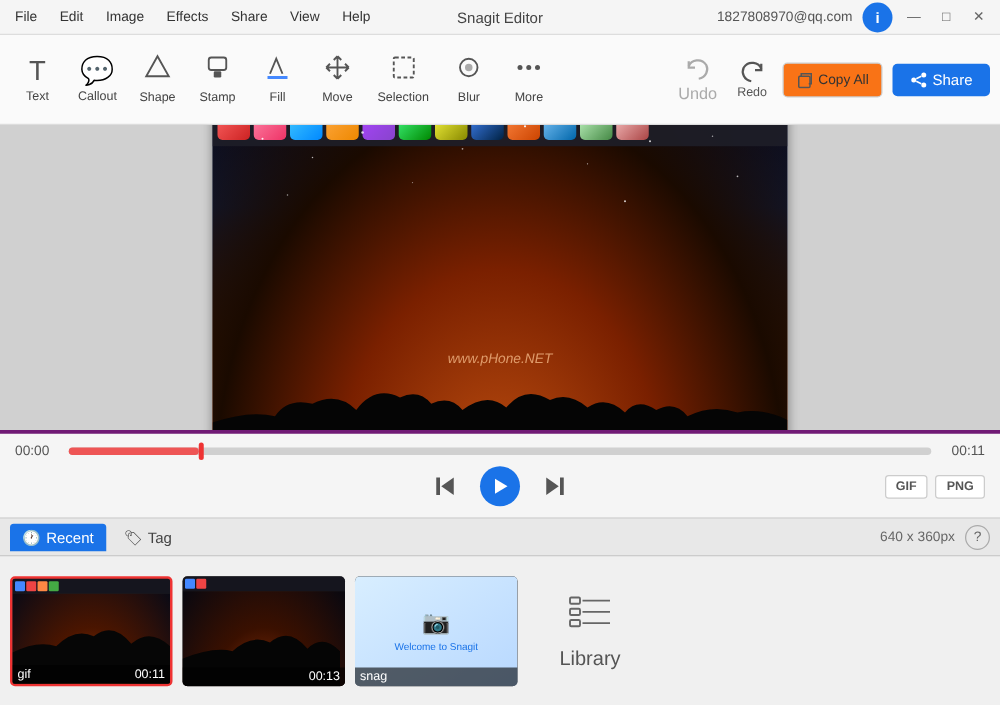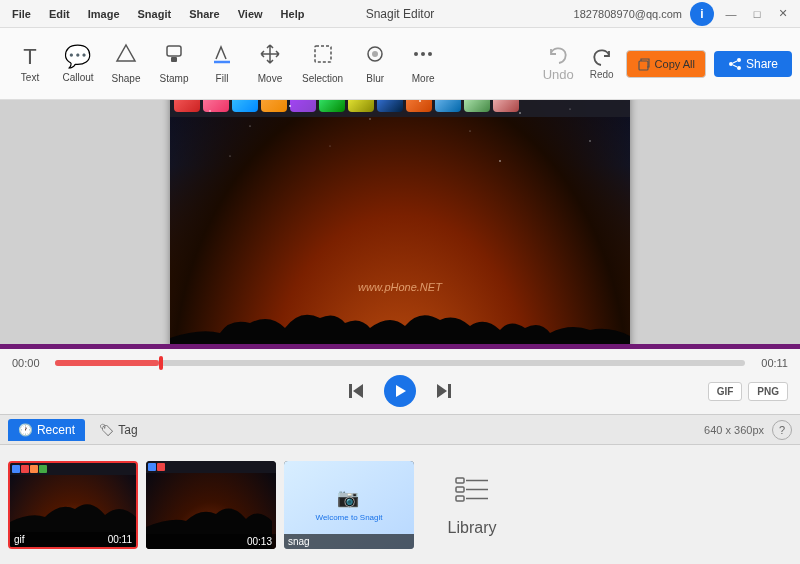--- a/index.html
+++ b/index.html
@@ -13,21 +13,20 @@
       align-items: center;
       justify-content: space-between;
       padding: 0 8px;
       border-bottom: 1px solid #ddd;
       user-select: none;
     }
     .title-bar-left {
       display: flex;
       align-items: flex-end;
       gap: 12px;
-      font-weight: bold;
     }
     .menu-items {
       display: flex;
       gap: 10px;
       font-size: 11px;
       color: #333;
     }
     .menu-item {
       cursor: pointer;
       padding: 2px 4px;
@@ -188,21 +187,21 @@
       color: rgba(255,200,150,0.7);
       font-size: 11px;
       font-style: italic;
       white-space: nowrap;
     }
 
     
     .timeline-area {
       height: 70px;
       background: #f5f5f5;
-      border-top: 5px solid #701a75;
+      border-top: 3px solid #701a75;
       padding: 8px 12px;
     }
     .timeline-row {
       display: flex;
       align-items: center;
       gap: 8px;
       margin-bottom: 6px;
     }
     .time-label { font-size: 11px; color: #555; min-width: 35px; }
     .timeline-track {
@@ -359,21 +358,21 @@
   </style>
 </head>
 <body>
 
 <div class="title-bar">
   <div class="title-bar-left">
     <div class="menu-items">
       <span class="menu-item">File</span>
       <span class="menu-item">Edit</span>
       <span class="menu-item">Image</span>
-      <span class="menu-item">Snagit</span>
+      <span class="menu-item">Effects</span>
       <span class="menu-item">Share</span>
       <span class="menu-item">View</span>
       <span class="menu-item">Help</span>
     </div>
   </div>
   <div class="title-bar-center">Snagit Editor</div>
   <div class="title-bar-right">
     <span class="account-text">1827808970@qq.com</span>
     <div class="profile-circle">i</div>
     <div class="win-btn minimize">—</div>

